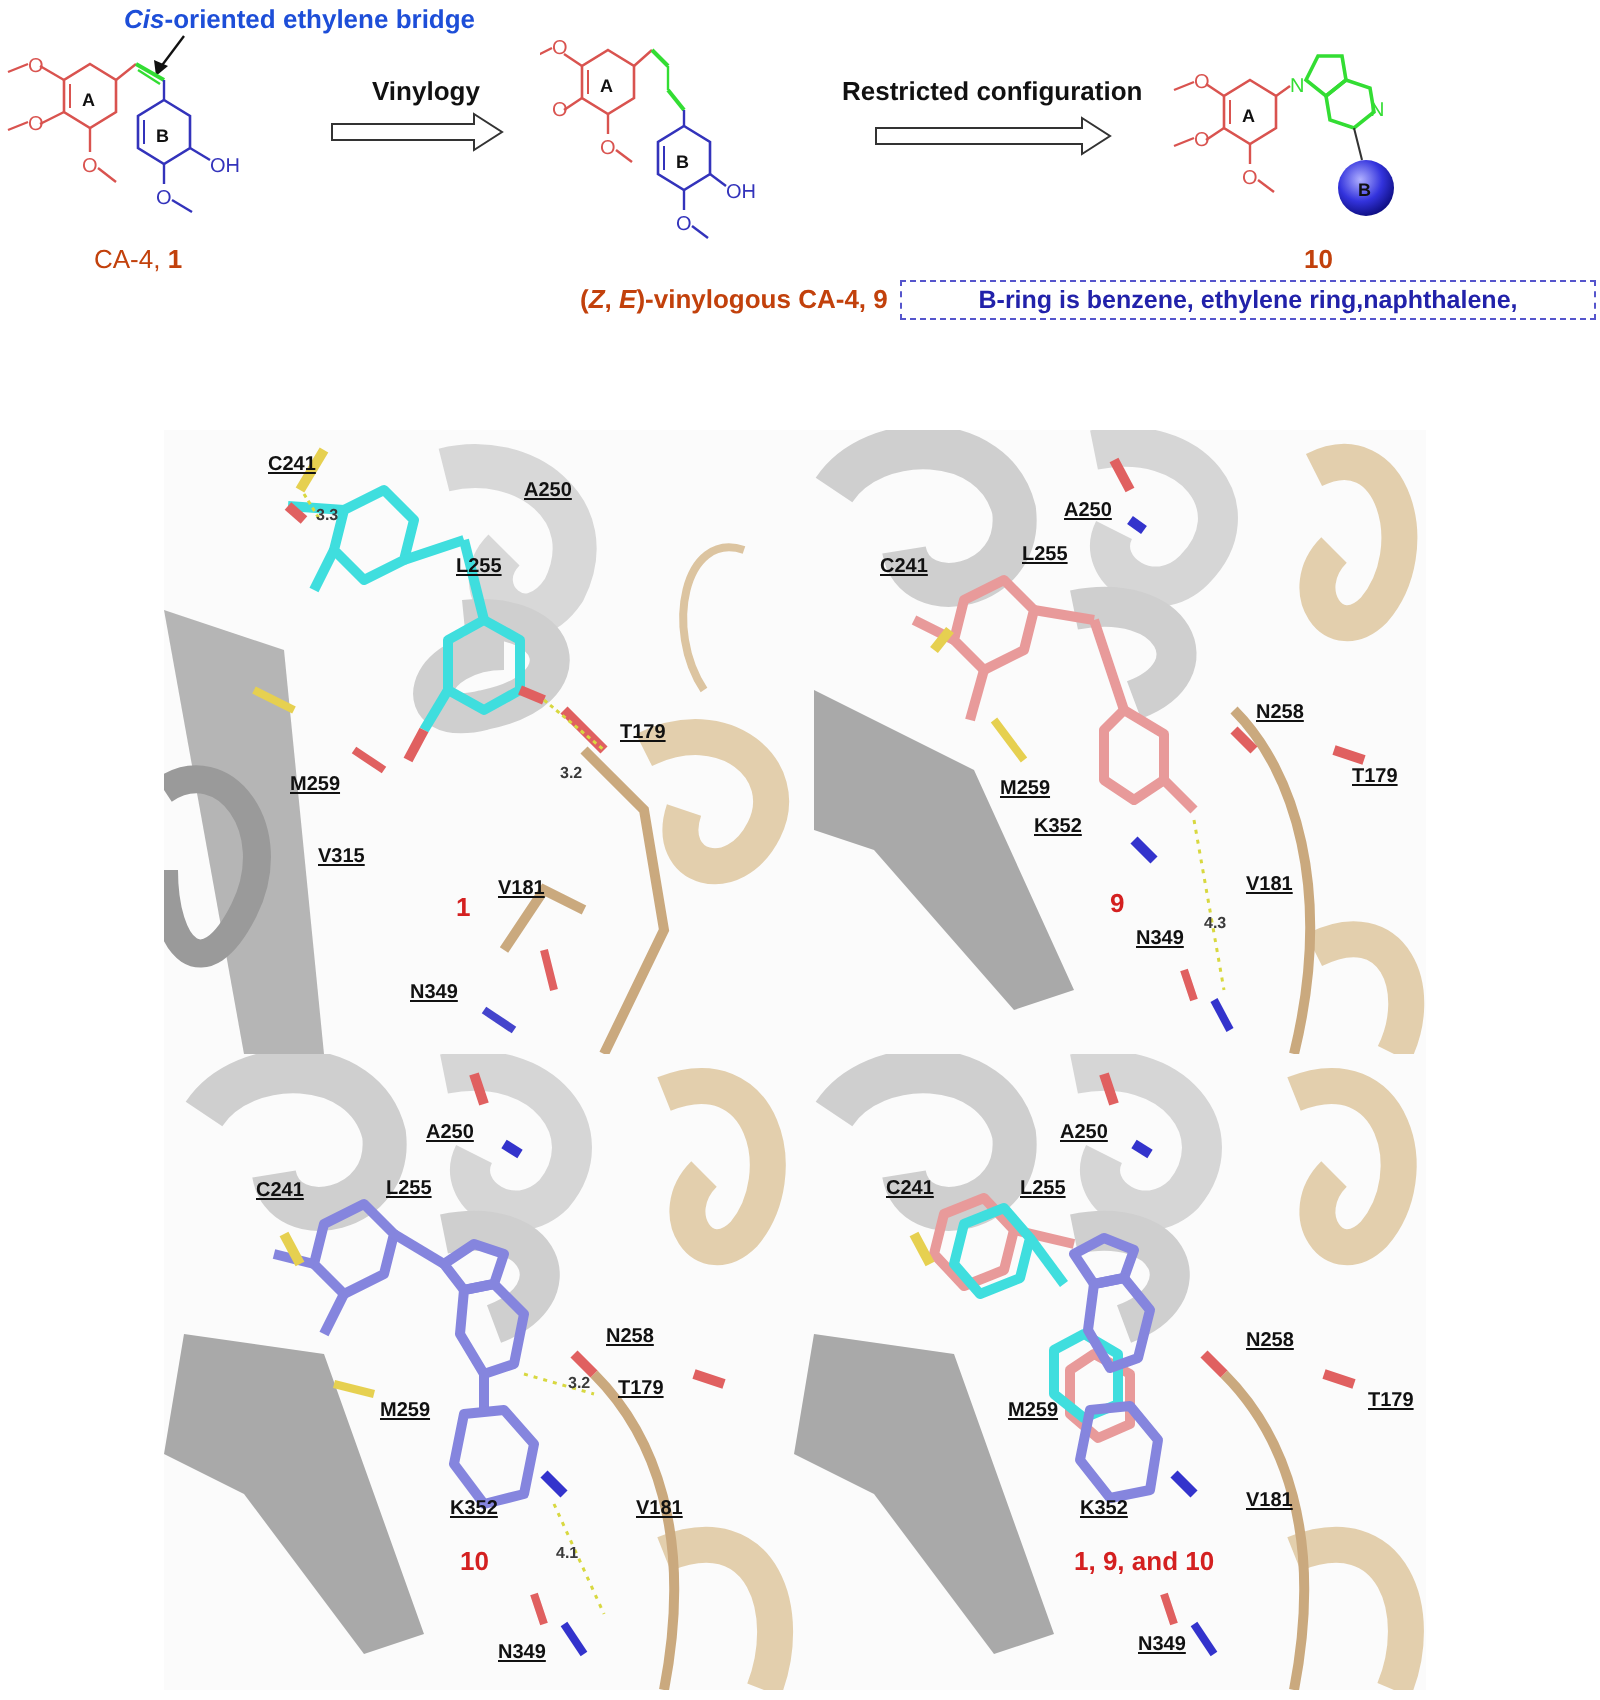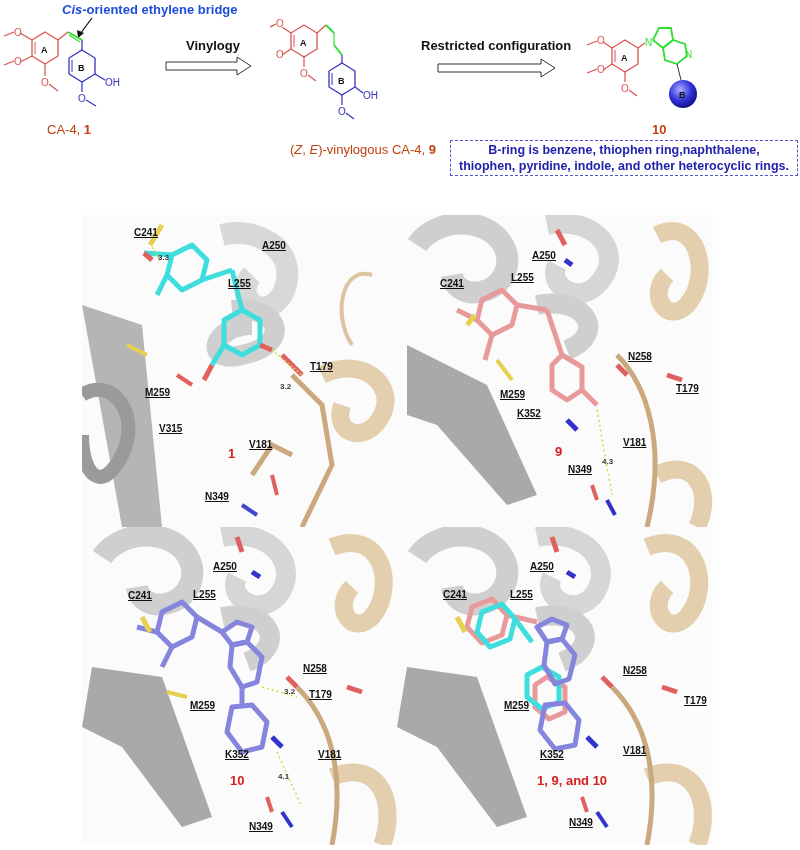--- a/index.html
+++ b/index.html
@@ -84,21 +84,21 @@
   <line x1="72" y1="50" x2="72" y2="58" stroke="#3333bb" stroke-width="1.2"></line>
   <polygon points="72,58 85,66 85,82 72,90 59,82 59,66" fill="none" stroke="#3333bb" stroke-width="1.3"></polygon>
   <line x1="62" y1="68" x2="62" y2="80" stroke="#3333bb" stroke-width="1"></line>
   <text x="68" y="79" font-size="9" font-weight="bold" fill="#111">B</text>
   <line x1="85" y1="82" x2="93" y2="88" stroke="#3333bb" stroke-width="1.2"></line>
   <text x="93" y="94" font-size="10" fill="#3333bb">OH</text>
   <line x1="72" y1="90" x2="72" y2="100" stroke="#3333bb" stroke-width="1.2"></line>
   <text x="68" y="110" font-size="10" fill="#3333bb">O</text>
   <line x1="76" y1="108" x2="84" y2="114" stroke="#3333bb" stroke-width="1.2"></line>
 </svg>
-<div class="abs scheme-label" style="left:290px;top:142px;">
+<div class="abs scheme-label" style="left:290px;top:142px;font-weight:bold;">
   <span>(</span><i>Z</i><span>, </span><i>E</i><span>)-vinylogous  CA-4, </span><b>9</b>
 </div>
 
 <div class="abs arrow-label" style="left:421px;top:38px;">Restricted configuration</div>
 <svg class="abs" style="left:437px;top:58px;" width="120" height="20">
   <polygon points="1,6 104,6 104,1 118,10 104,19 104,14 1,14" fill="#fff" stroke="#333" stroke-width="1"></polygon>
 </svg>
 
 <svg class="abs" style="left:575px;top:18px;" width="130" height="105" viewBox="0 0 130 105">
   <polygon points="50,22 63,30 63,46 50,54 37,46 37,30" fill="none" stroke="#d9534f" stroke-width="1.3"></polygon>
@@ -125,22 +125,21 @@
       <stop offset="60%" stop-color="#3333dd"></stop>
       <stop offset="100%" stop-color="#111188"></stop>
     </radialGradient>
   </defs>
   <circle cx="108" cy="76" r="14" fill="url(#bball)"></circle>
   <text x="104" y="80" font-size="9" font-weight="bold" fill="#111">B</text>
 </svg>
 <div class="abs scheme-label bold" style="left:652px;top:122px;">10</div>
 
 <div class="abs bring-note" style="left:450px;top:140px;width:338px;">
-  <div>B-ring is benzene, thiophen ring,naphthalene,</div>
-  <div>thiophen, pyridine, indole, and other heterocyclic rings.</div>
+  <div>B-ring is benzene, ethylene ring,naphthalene,</div>
 </div>
 
 <div class="panel" style="left:82px;top:215px;width:315px;height:312px;">
   <svg width="315" height="312" style="position:absolute;left:0;top:0;">
     <path d="M140,20 C180,10 220,40 200,80 C180,110 150,80 170,60" fill="none" stroke="#d8d8d8" stroke-width="22"></path>
     <path d="M150,95 C200,90 210,130 160,140 C120,150 130,110 170,110" fill="none" stroke="#cfcfcf" stroke-width="20"></path>
     <path d="M0,90 L60,110 L80,312 L40,312 Z" fill="#b5b5b5"></path>
     <path d="M0,180 C30,160 60,200 40,240 C20,280 0,260 0,220" fill="none" stroke="#9a9a9a" stroke-width="14"></path>
     <path d="M240,160 C280,140 315,170 300,200 C285,230 250,220 260,190" fill="none" stroke="#e3cfad" stroke-width="18"></path>
     <path d="M290,60 C260,50 250,100 270,130" fill="none" stroke="#dcc4a0" stroke-width="4"></path>

